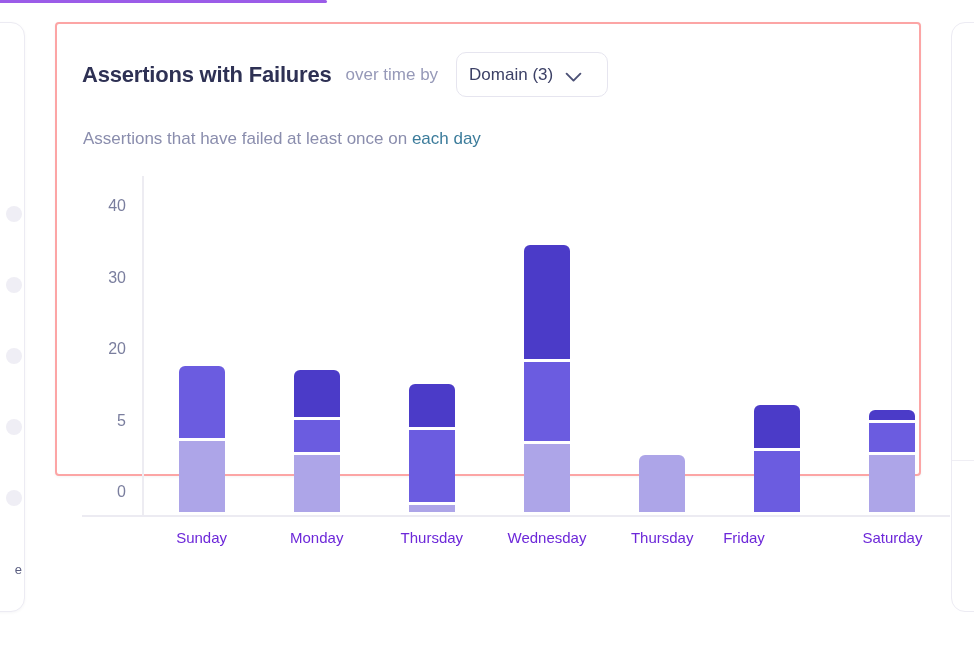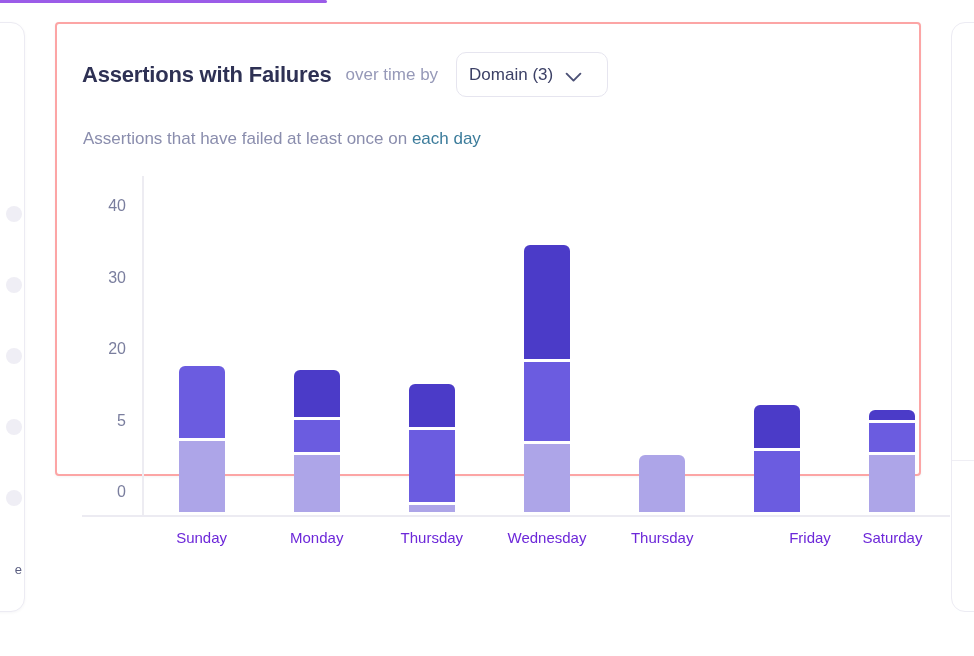--- a/index.html
+++ b/index.html
@@ -211,19 +211,19 @@
           </div>
         </div>
     </div>
 
     <div class="xlabels" id="xlabels">
         <div class="xlab" style="left: 119.571px;">Sunday</div>
         <div class="xlab" style="left: 234.714px;">Monday</div>
         <div class="xlab" style="left: 349.857px;">Thursday</div>
         <div class="xlab" style="left: 465px;">Wednesday</div>
         <div class="xlab" style="left: 580.143px;">Thursday</div>
-        <div class="xlab" style="left: 728px;">Friday</div>
+        <div class="xlab" style="left: 662px;">Friday</div>
         <div class="xlab" style="left: 810.429px;">Saturday</div>
       </div>
 
 
   </div>
 </div>
 
 </body></html>

